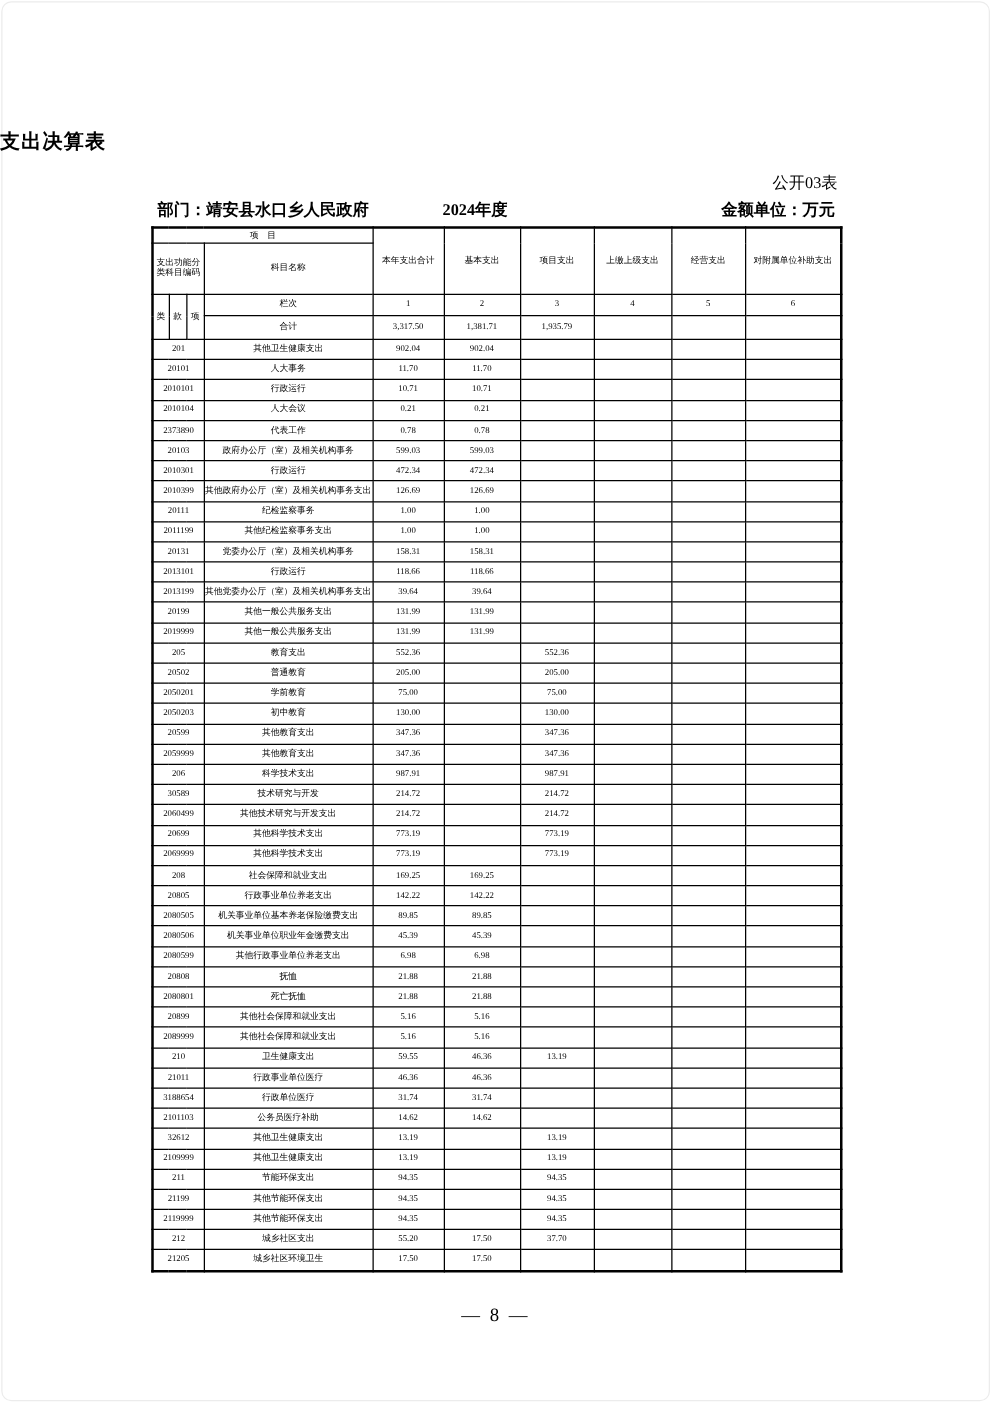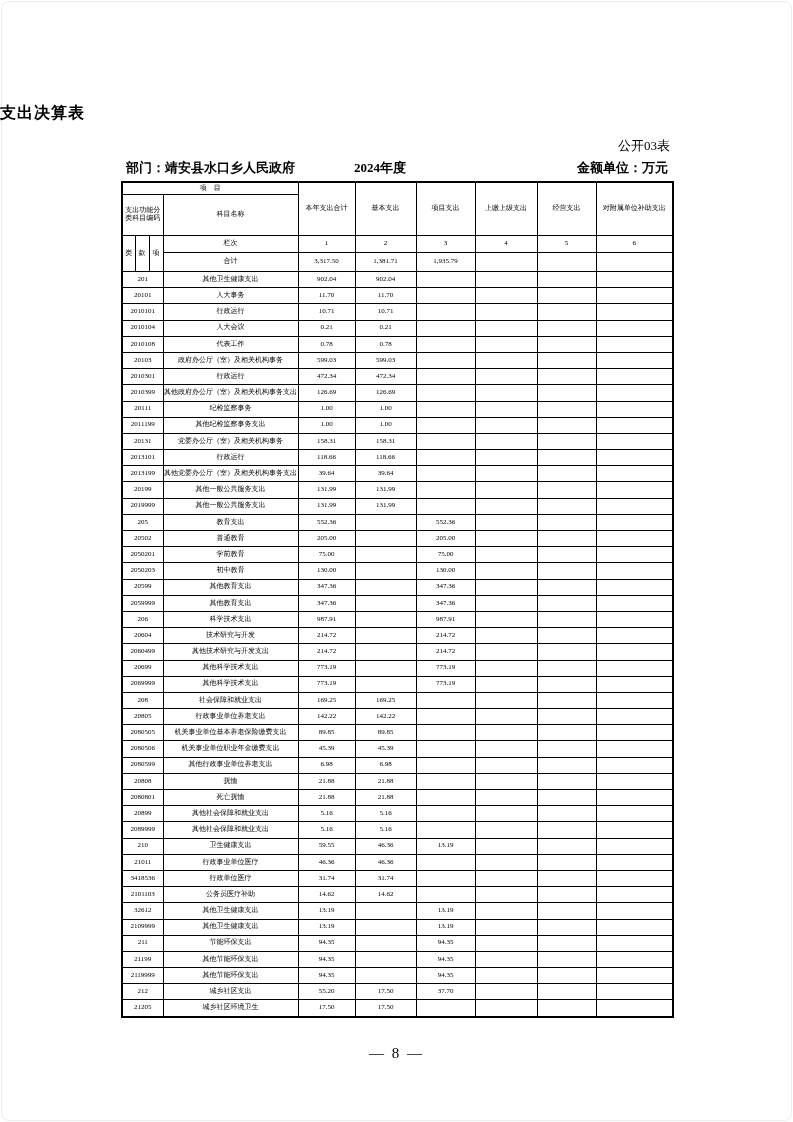--- a/index.html
+++ b/index.html
@@ -147,21 +147,21 @@
         <td class="code" colspan="3">2010104</td>
         <td class="name">人大会议</td>
         <td class="num">0.21</td>
         <td class="num">0.21</td>
         <td class="num"></td>
         <td class="num"></td>
         <td class="num"></td>
         <td class="num"></td>
       </tr>
       <tr class="data-row">
-        <td class="code" colspan="3">2010108</td>
+        <td class="code" colspan="3">2373890</td>
         <td class="name">代表工作</td>
         <td class="num">0.78</td>
         <td class="num">0.78</td>
         <td class="num"></td>
         <td class="num"></td>
         <td class="num"></td>
         <td class="num"></td>
       </tr>
       <tr class="data-row">
         <td class="code" colspan="3">20103</td>
@@ -327,21 +327,21 @@
         <td class="code" colspan="3">206</td>
         <td class="name">科学技术支出</td>
         <td class="num">987.91</td>
         <td class="num"></td>
         <td class="num">987.91</td>
         <td class="num"></td>
         <td class="num"></td>
         <td class="num"></td>
       </tr>
       <tr class="data-row">
-        <td class="code" colspan="3">20604</td>
+        <td class="code" colspan="3">30589</td>
         <td class="name">技术研究与开发</td>
         <td class="num">214.72</td>
         <td class="num"></td>
         <td class="num">214.72</td>
         <td class="num"></td>
         <td class="num"></td>
         <td class="num"></td>
       </tr>
       <tr class="data-row">
         <td class="code" colspan="3">2060499</td>
@@ -477,21 +477,21 @@
         <td class="code" colspan="3">21011</td>
         <td class="name">行政事业单位医疗</td>
         <td class="num">46.36</td>
         <td class="num">46.36</td>
         <td class="num"></td>
         <td class="num"></td>
         <td class="num"></td>
         <td class="num"></td>
       </tr>
       <tr class="data-row">
-        <td class="code" colspan="3">3418536</td>
+        <td class="code" colspan="3">3188654</td>
         <td class="name">行政单位医疗</td>
         <td class="num">31.74</td>
         <td class="num">31.74</td>
         <td class="num"></td>
         <td class="num"></td>
         <td class="num"></td>
         <td class="num"></td>
       </tr>
       <tr class="data-row">
         <td class="code" colspan="3">2101103</td>

